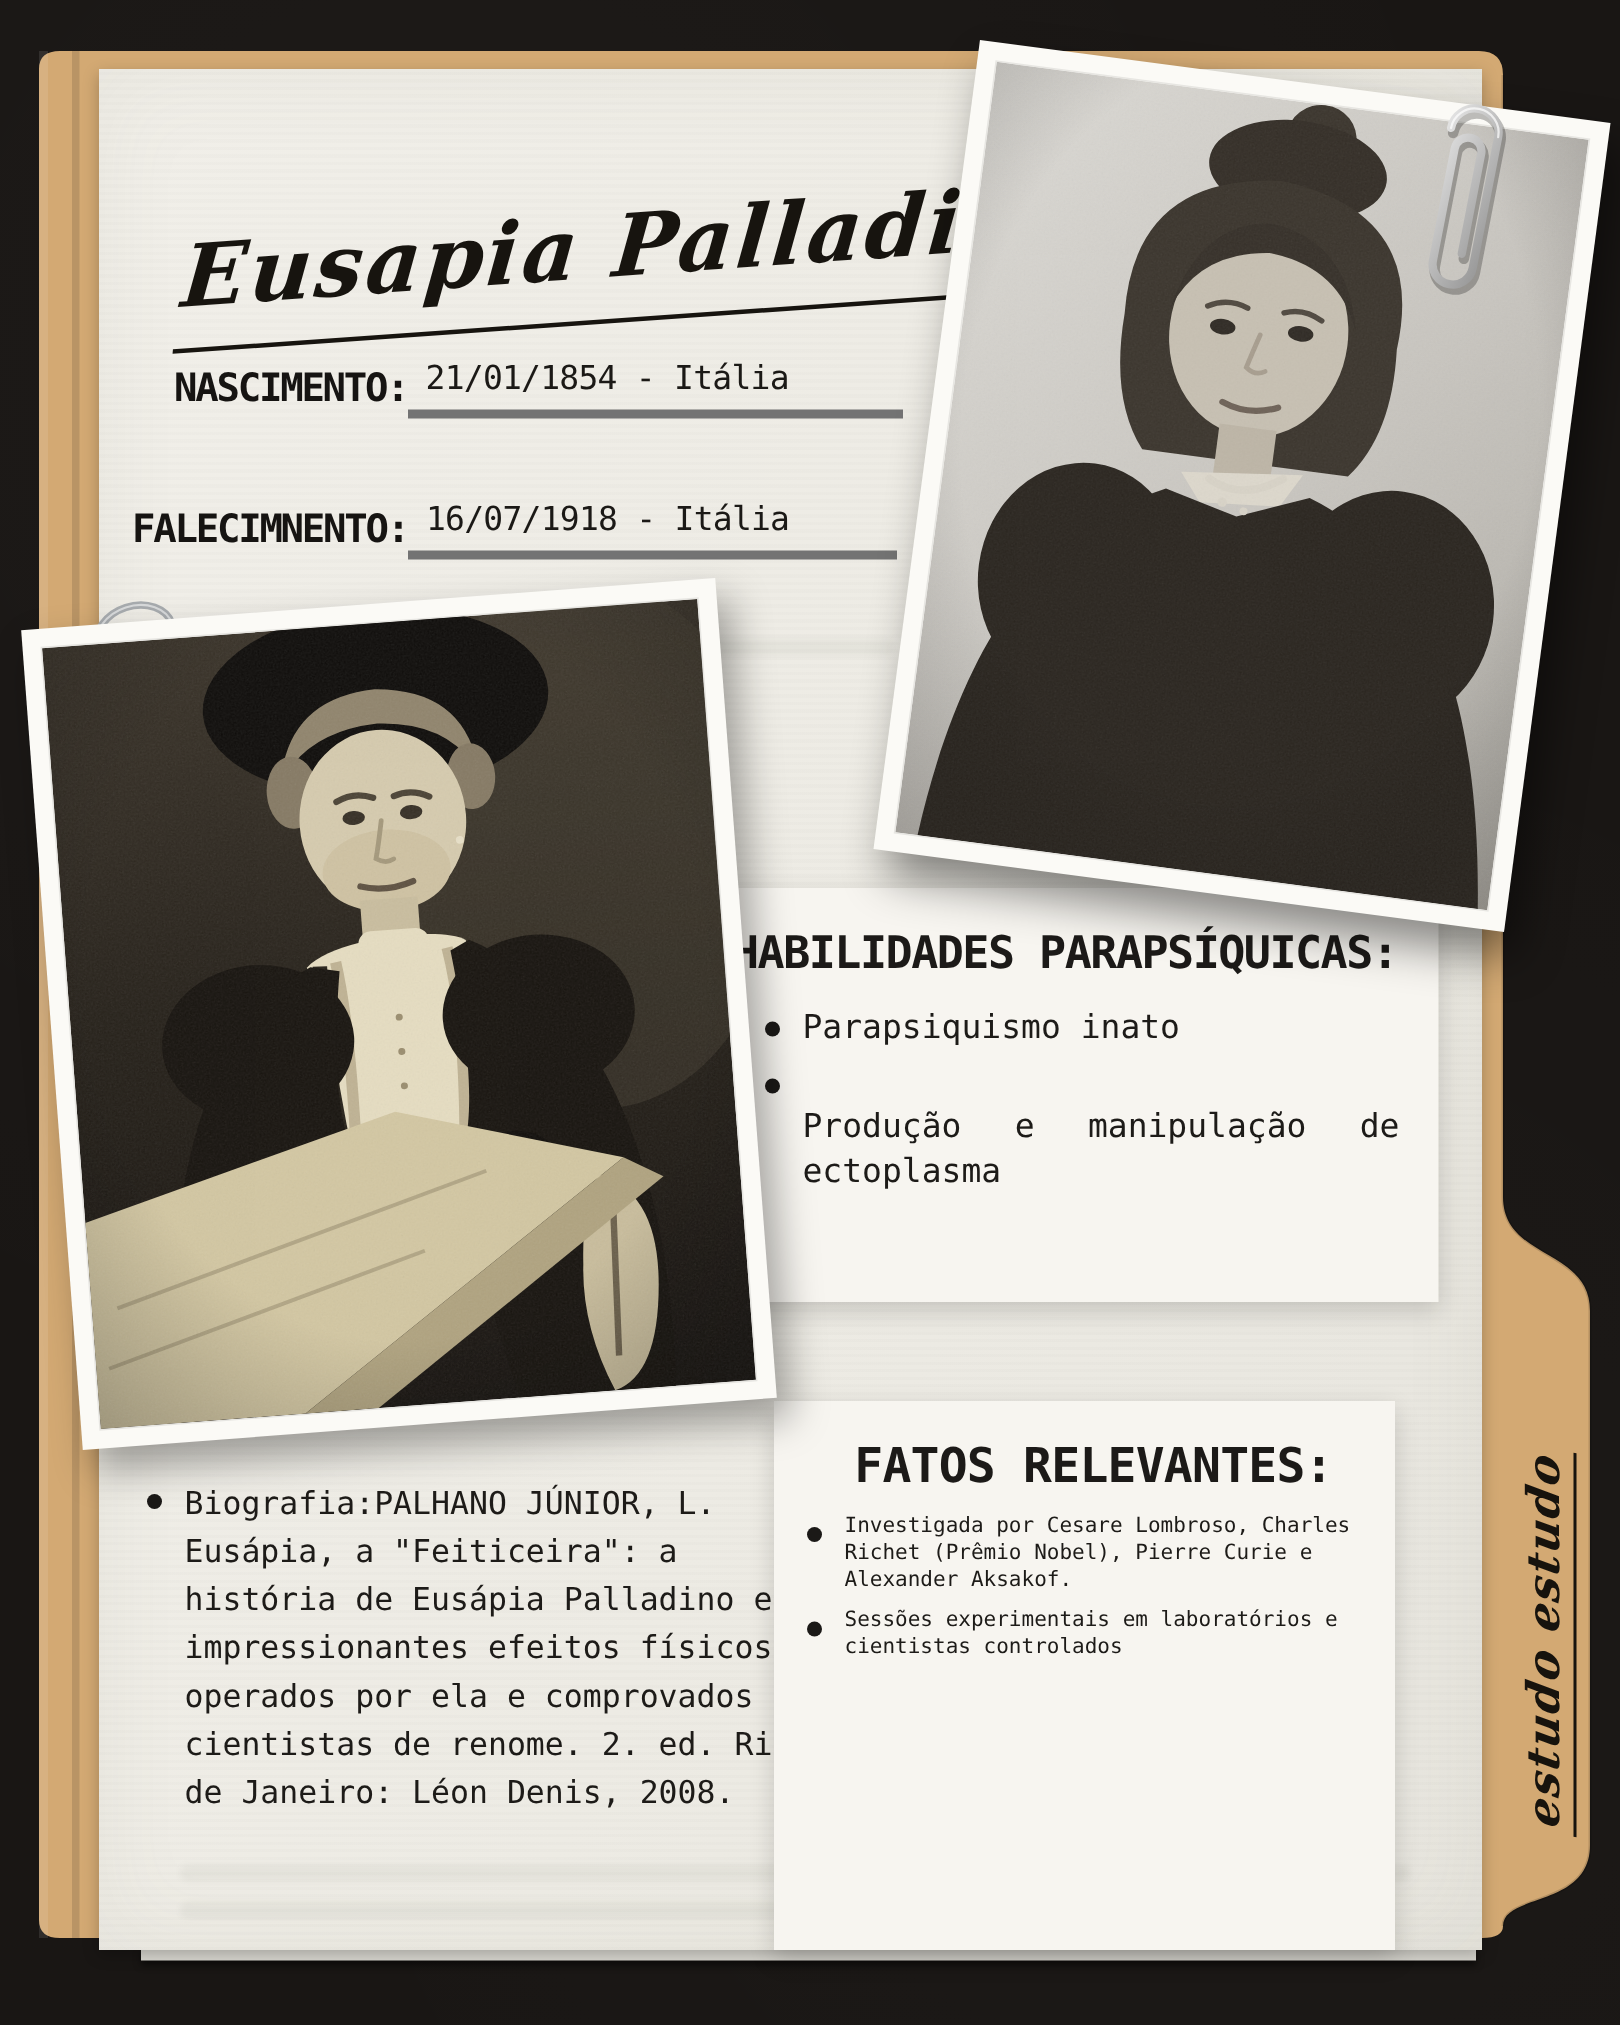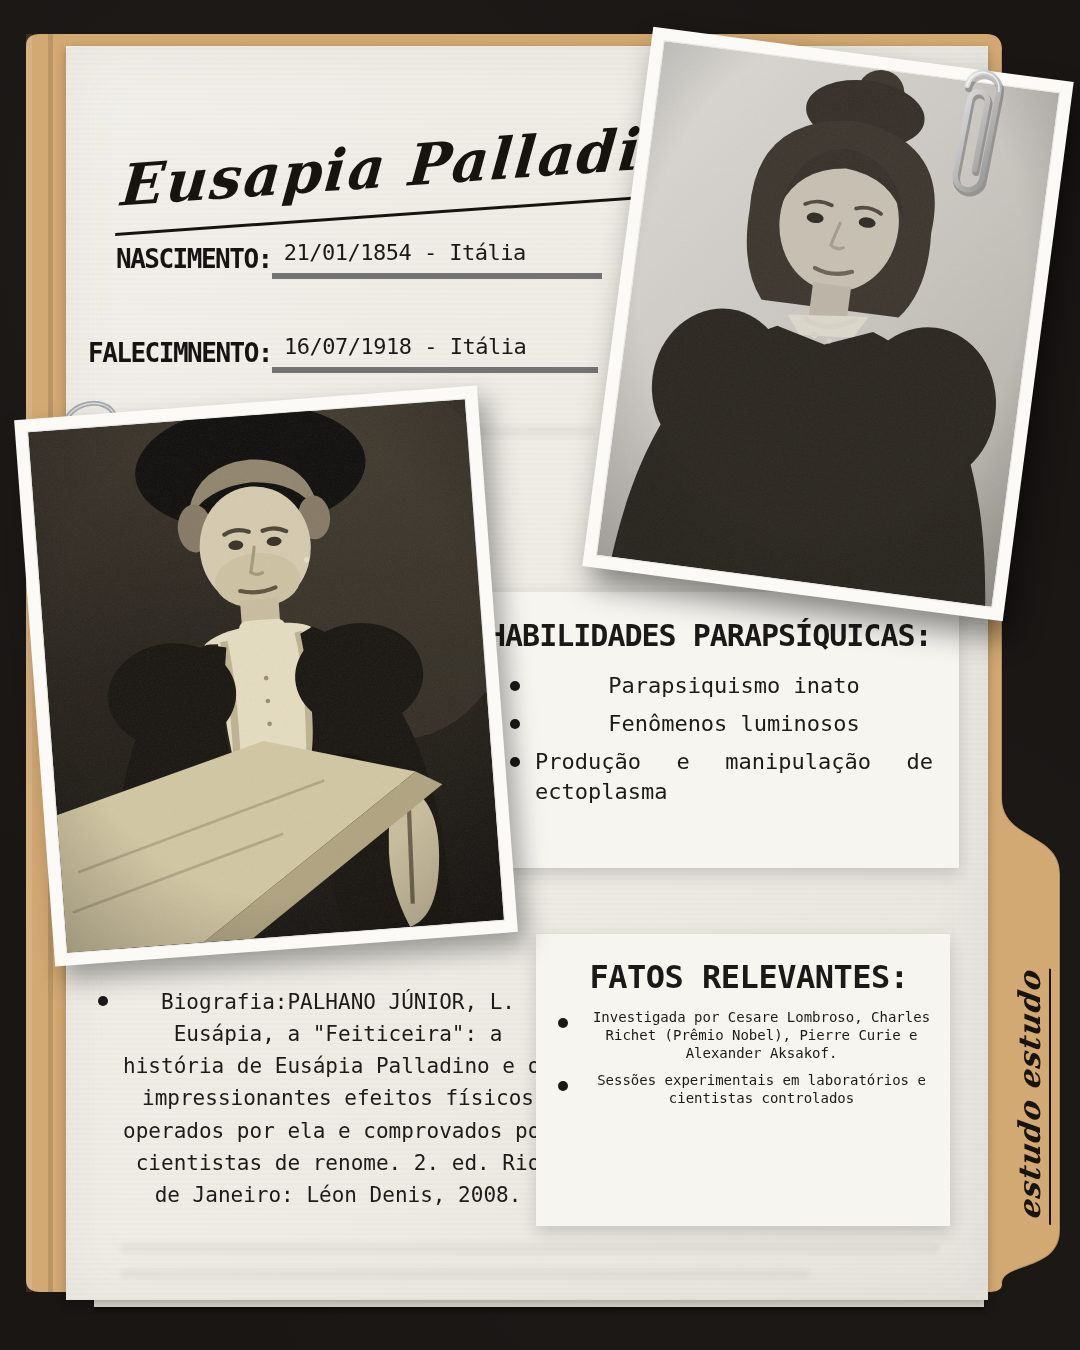--- a/index.html
+++ b/index.html
@@ -68,32 +68,32 @@
   .photo-right{left:616px;top:52px;width:398px;height:518px;padding:13px;transform:rotate(7.5deg);}
   .photo-left{left:34px;top:402px;width:438px;height:522px;padding:13px;transform:rotate(-4.3deg);box-shadow:8px 14px 26px rgba(0,0,0,0.35);}
   .paperclip{position:absolute;left:936px;top:48px;z-index:6;transform:rotate(11deg);}
   .wire-clip{position:absolute;left:54px;top:396px;z-index:4;transform:rotate(-18deg);}
   
   .card{
     position:absolute;background:#f7f5f0;z-index:4;
     box-shadow:0 6px 16px rgba(0,0,0,0.16);
   }
   .card-abilities{left:462px;top:592px;width:497px;height:276px;padding:26px 26px 0 26px;box-sizing:border-box;}
-  .card-facts{left:536px;top:934px;width:414px;height:292px;padding:22px 10px 0 22px;box-sizing:border-box;}
+  .card-facts{left:516px;top:934px;width:414px;height:366px;padding:22px 10px 0 22px;box-sizing:border-box;}
   .h-abilities{font-weight:700;font-size:30px;letter-spacing:-1px;margin:0 10px 18px 0;white-space:nowrap;}
   .h-facts{font-weight:700;font-size:32px;letter-spacing:-0.5px;margin:2px 0 12px 0;text-align:center;white-space:nowrap;}
   .refs{position:absolute;left:98px;top:896px;width:455px;z-index:4;}
   .h-refs{font-weight:700;font-size:32px;letter-spacing:-0.5px;margin:0 0 0 46px;width:360px;text-align:center;}
   .refs-list{margin-top:52px;}
   .li{display:flex;gap:15px;margin-bottom:8px;}
   .dot{flex:none;width:10px;height:10px;border-radius:50%;background:#1b1917;margin-top:10px;}
-  .li-text{flex:1;font-size:22px;line-height:1.36;color:#1d1b18;text-align:center;}
+  .li-text{flex:1;font-size:22px;line-height:1.36;color:#1d1b18;}
   .card-facts .li-text{font-size:14px;line-height:1.3;}
   .refs .li-text{font-size:21px;line-height:1.53;}
-  .just{text-align:justify;}
+  .just{text-align:justify;margin-top:28px;}
 </style>
 </head>
 <body>
 
 <div class="stage">
 
   <svg class="folder-svg" width="1080" height="1350" viewBox="0 0 1080 1350">
     <path d="M 40 34 H 986 Q 1002 34 1002 50 V 798
              C 1002 840 1060 832 1060 874
              V 1230 C 1060 1272 1002 1262 1002 1284
@@ -183,24 +183,20 @@
     <path d="M21 39 A 16 16 0 0 1 53 39 L 53 128 A 13.5 13.5 0 0 1 26 128 L 26 52 A 9 9 0 0 1 44 52 L 44 120" fill="none" stroke="url(#clipGrad)" stroke-width="5.5" stroke-linecap="round"></path>
     <path d="M21 39 A 16 16 0 0 1 53 39" fill="none" stroke="rgba(255,255,255,0.7)" stroke-width="1.5" stroke-linecap="round"></path>
   </svg>
 
   <section class="card card-abilities">
     <h2 class="h-abilities">HABILIDADES PARAPSÍQUICAS:</h2>
     <div style="margin-left:22px;">
       <div class="li">
           <span class="dot"></span>
           <span class="li-text">Parapsiquismo inato</span>
-        </div>
-      <div class="li">
-          <span class="dot"></span>
-          <span class="li-text">Fenômenos luminosos</span>
         </div>
       <div class="li">
           <span class="dot"></span>
           <span class="li-text just">Produção e manipulação de ectoplasma</span>
         </div>
     </div>
   </section>
 
   <figure class="photo photo-left" style="margin:0;">
     <svg class="photo-inner" viewBox="0 0 410 500" preserveAspectRatio="none">

